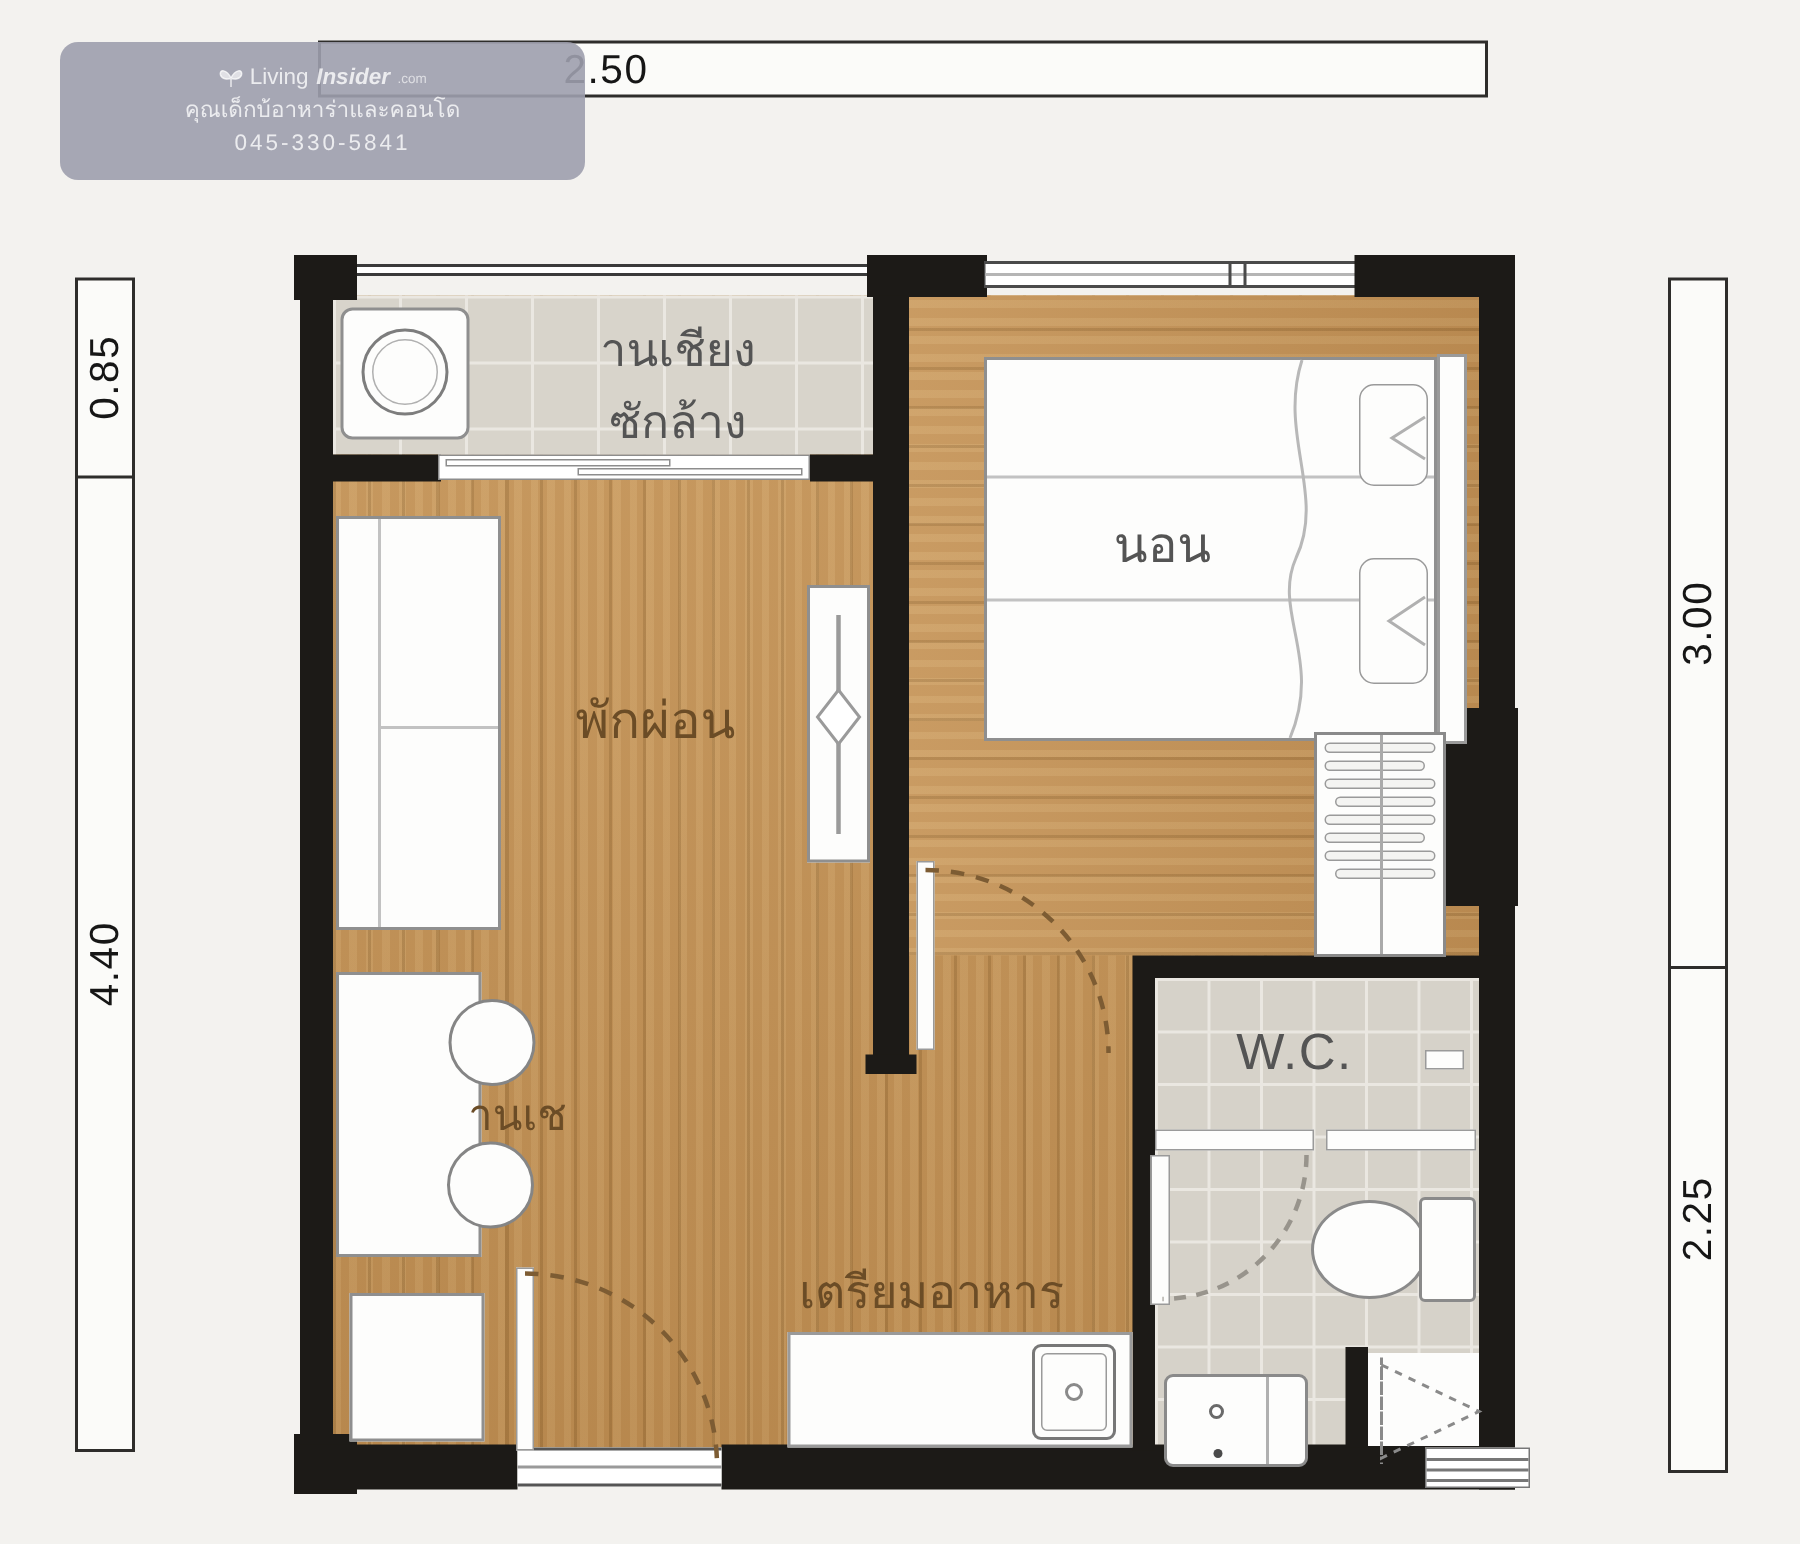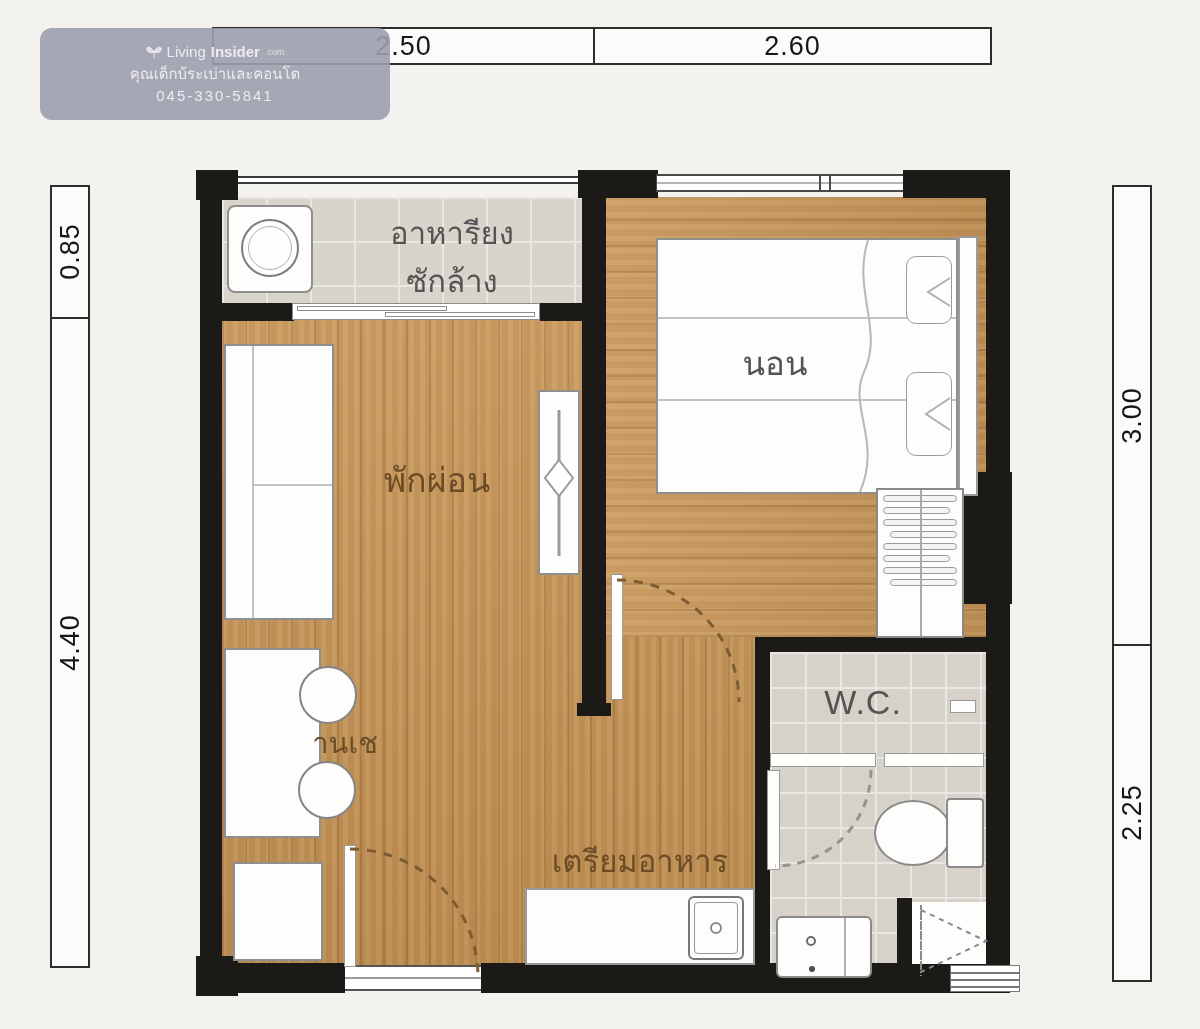--- a/index.html
+++ b/index.html
@@ -62,21 +62,21 @@
   .lbl-gray{color:#545454;}
 
   
   .watermark{
     position:absolute;left:40px;top:28px;width:350px;height:92px;z-index:60;
     background:rgba(157,158,173,0.90);border-radius:12px;
     display:flex;flex-direction:column;align-items:center;justify-content:center;
     color:rgba(255,255,255,0.78);line-height:1.45;
   }
   .wm-row{display:flex;align-items:center;gap:5px;font-size:15px;}
-  .wm-bold{font-weight:bold;}
+  .wm-bold{font-weight:bold;font-style:italic;}
   .wm-small{font-size:9px;opacity:.8;}
   .wm-phone{letter-spacing:2px;font-size:15px;}
 
   svg.overlay{position:absolute;left:0;top:0;z-index:25;pointer-events:none;}
 </style>
 </head>
 <body>
 
 <div class="abs wood" style="left:222px;top:197px;width:764px;height:768px;"></div>
 <div class="abs wood-h" style="left:606px;top:197px;width:380px;height:440px;"></div>
@@ -184,32 +184,31 @@
   <path d="M 921 910 L 986 941 L 921 972 Z" fill="none" stroke="#8a8a8a" stroke-width="2" stroke-dasharray="5 5"></path>
   <line x1="921" y1="905" x2="921" y2="976" stroke="#8a8a8a" stroke-width="2" stroke-dasharray="5 5"></line>
   <path d="M 868 240 C 852 290 884 330 864 372 C 848 408 882 440 860 492" fill="none" stroke="#b8b8b8" stroke-width="2"></path>
   <line x1="559" y1="410" x2="559" y2="556" stroke="#9a9a9a" stroke-width="3"></line>
   <path d="M 559 460 L 573 478 L 559 496 L 545 478 Z" fill="#ffffff" stroke="#9a9a9a" stroke-width="2"></path>
   <path d="M 950 278 L 928 292 L 950 306" fill="none" stroke="#b0b0b0" stroke-width="2"></path>
   <path d="M 950 398 L 926 414 L 950 430" fill="none" stroke="#b0b0b0" stroke-width="2"></path>
 </svg>
 
 <div class="rlabel lbl-gray" style="left:452px;top:258px;font-size:31px;line-height:1.55;">
-  <div>อาหารียง</div>
+  <div>านเชียง</div>
   <div>ซักล้าง</div>
 </div>
 <div class="rlabel lbl-gray" style="left:775px;top:363px;font-size:33px;">นอน</div>
 <div class="rlabel lbl-brown" style="left:437px;top:480px;font-size:34px;">พักผ่อน</div>
 <div class="rlabel lbl-brown" style="left:345px;top:743px;font-size:29px;">านเช</div>
-<div class="rlabel lbl-brown" style="left:640px;top:861px;font-size:31px;">เตรียมอาหาร</div>
+<div class="rlabel lbl-brown" style="left:621px;top:861px;font-size:31px;">เตรียมอาหาร</div>
 <div class="rlabel lbl-gray" style="left:863px;top:702px;font-size:34px;letter-spacing:1px;">W.C.</div>
 
 <div class="dimbar h" style="left:212px;top:27px;width:780px;height:38px;">
   <div class="dimsec" style="width:380px;">2.50</div>
-  <div class="dimsec" style="width:398px;">2.60</div>
 </div>
 <div class="dimbar v" style="left:50px;top:185px;width:40px;height:783px;">
   <div class="dimsec" style="height:130px;">
     <span class="vtext">0.85</span>
   </div>
   <div class="dimsec" style="height:651px;">
     <span class="vtext">4.40</span>
   </div>
 </div>
 <div class="dimbar v" style="left:1112px;top:185px;width:40px;height:797px;">
@@ -223,15 +222,15 @@
 
 <div class="watermark">
   <div class="wm-row">
     <svg width="16" height="14" viewBox="0 0 16 14">
       <path d="M8 7 C5 1 0 1 1 5 C2 8 6 8 8 7 C10 8 14 8 15 5 C16 1 11 1 8 7 Z M8 7 L8 13" fill="rgba(255,255,255,0.65)" stroke="rgba(255,255,255,0.75)" stroke-width="1"></path>
     </svg>
     <span>Living</span>
       <span class="wm-bold">Insider</span>
       <span class="wm-small">.com</span>
   </div>
-  <div style="font-size:15px;">คุณเด็กบ้ระเบ่าและคอนโด</div>
+  <div style="font-size:15px;">คุณเด็กบ้อาหาร่าและคอนโด</div>
   <div class="wm-phone">045-330-5841</div>
 </div>
 
 </body></html>

